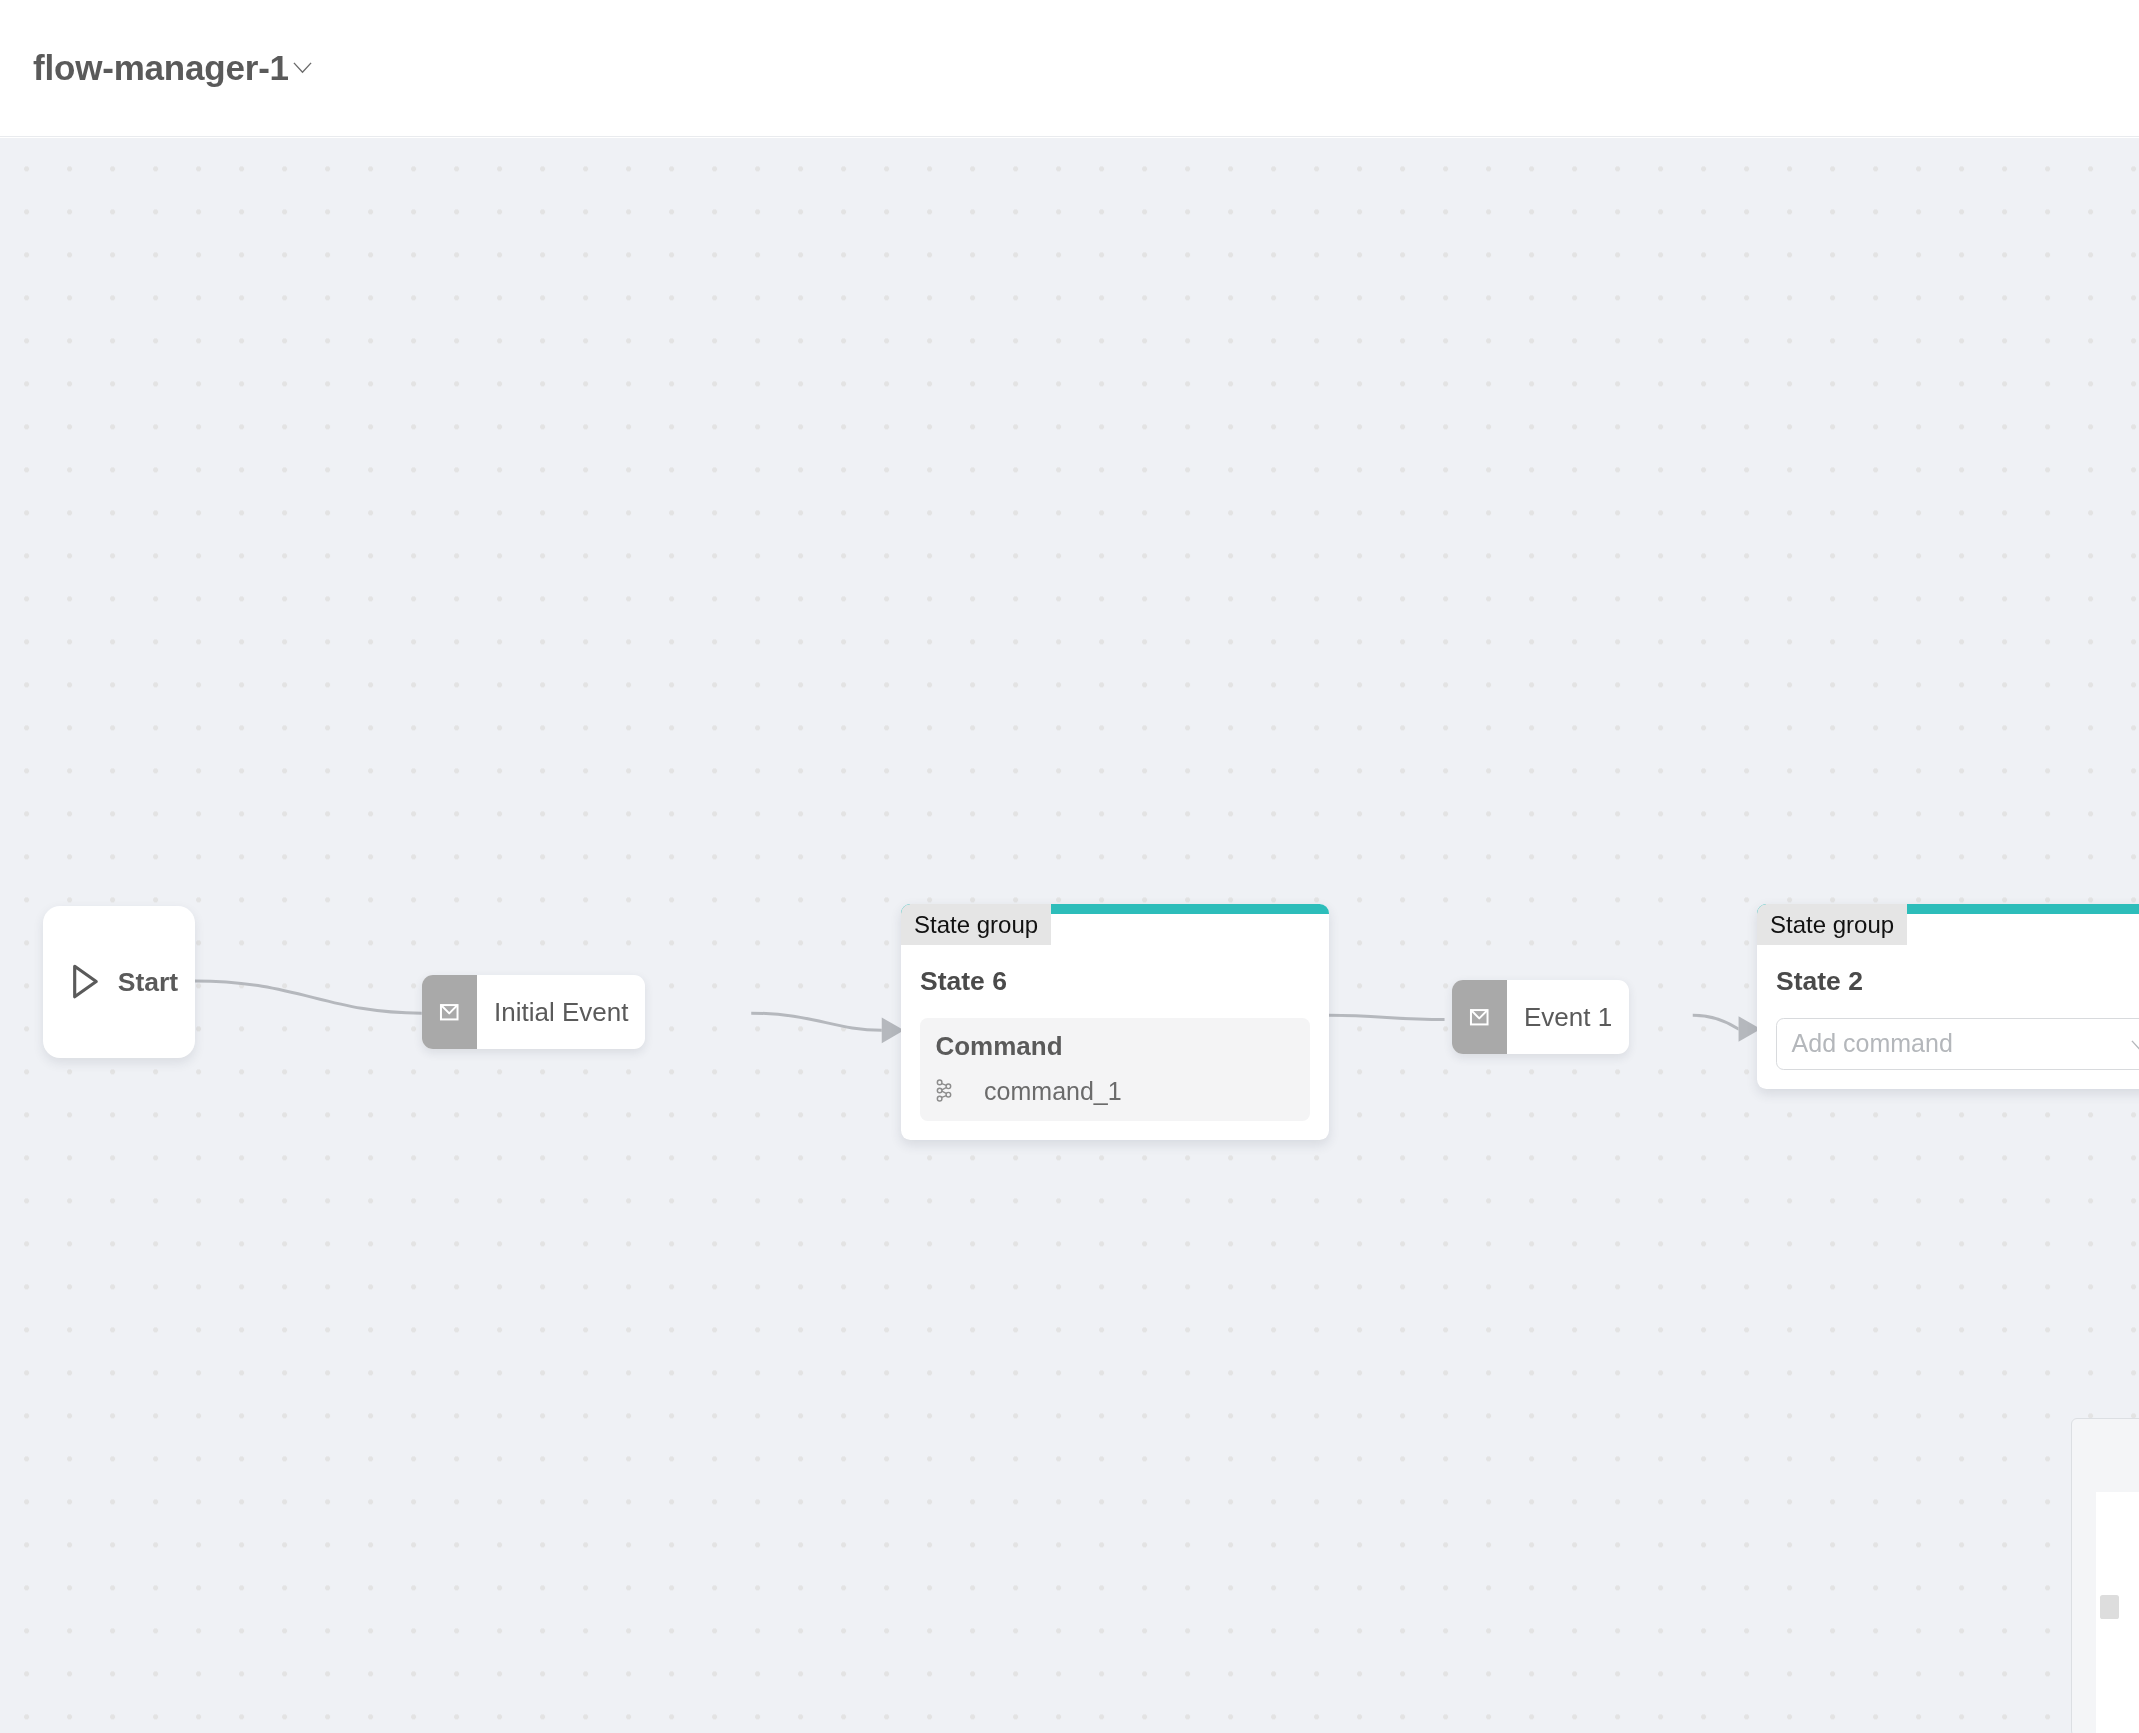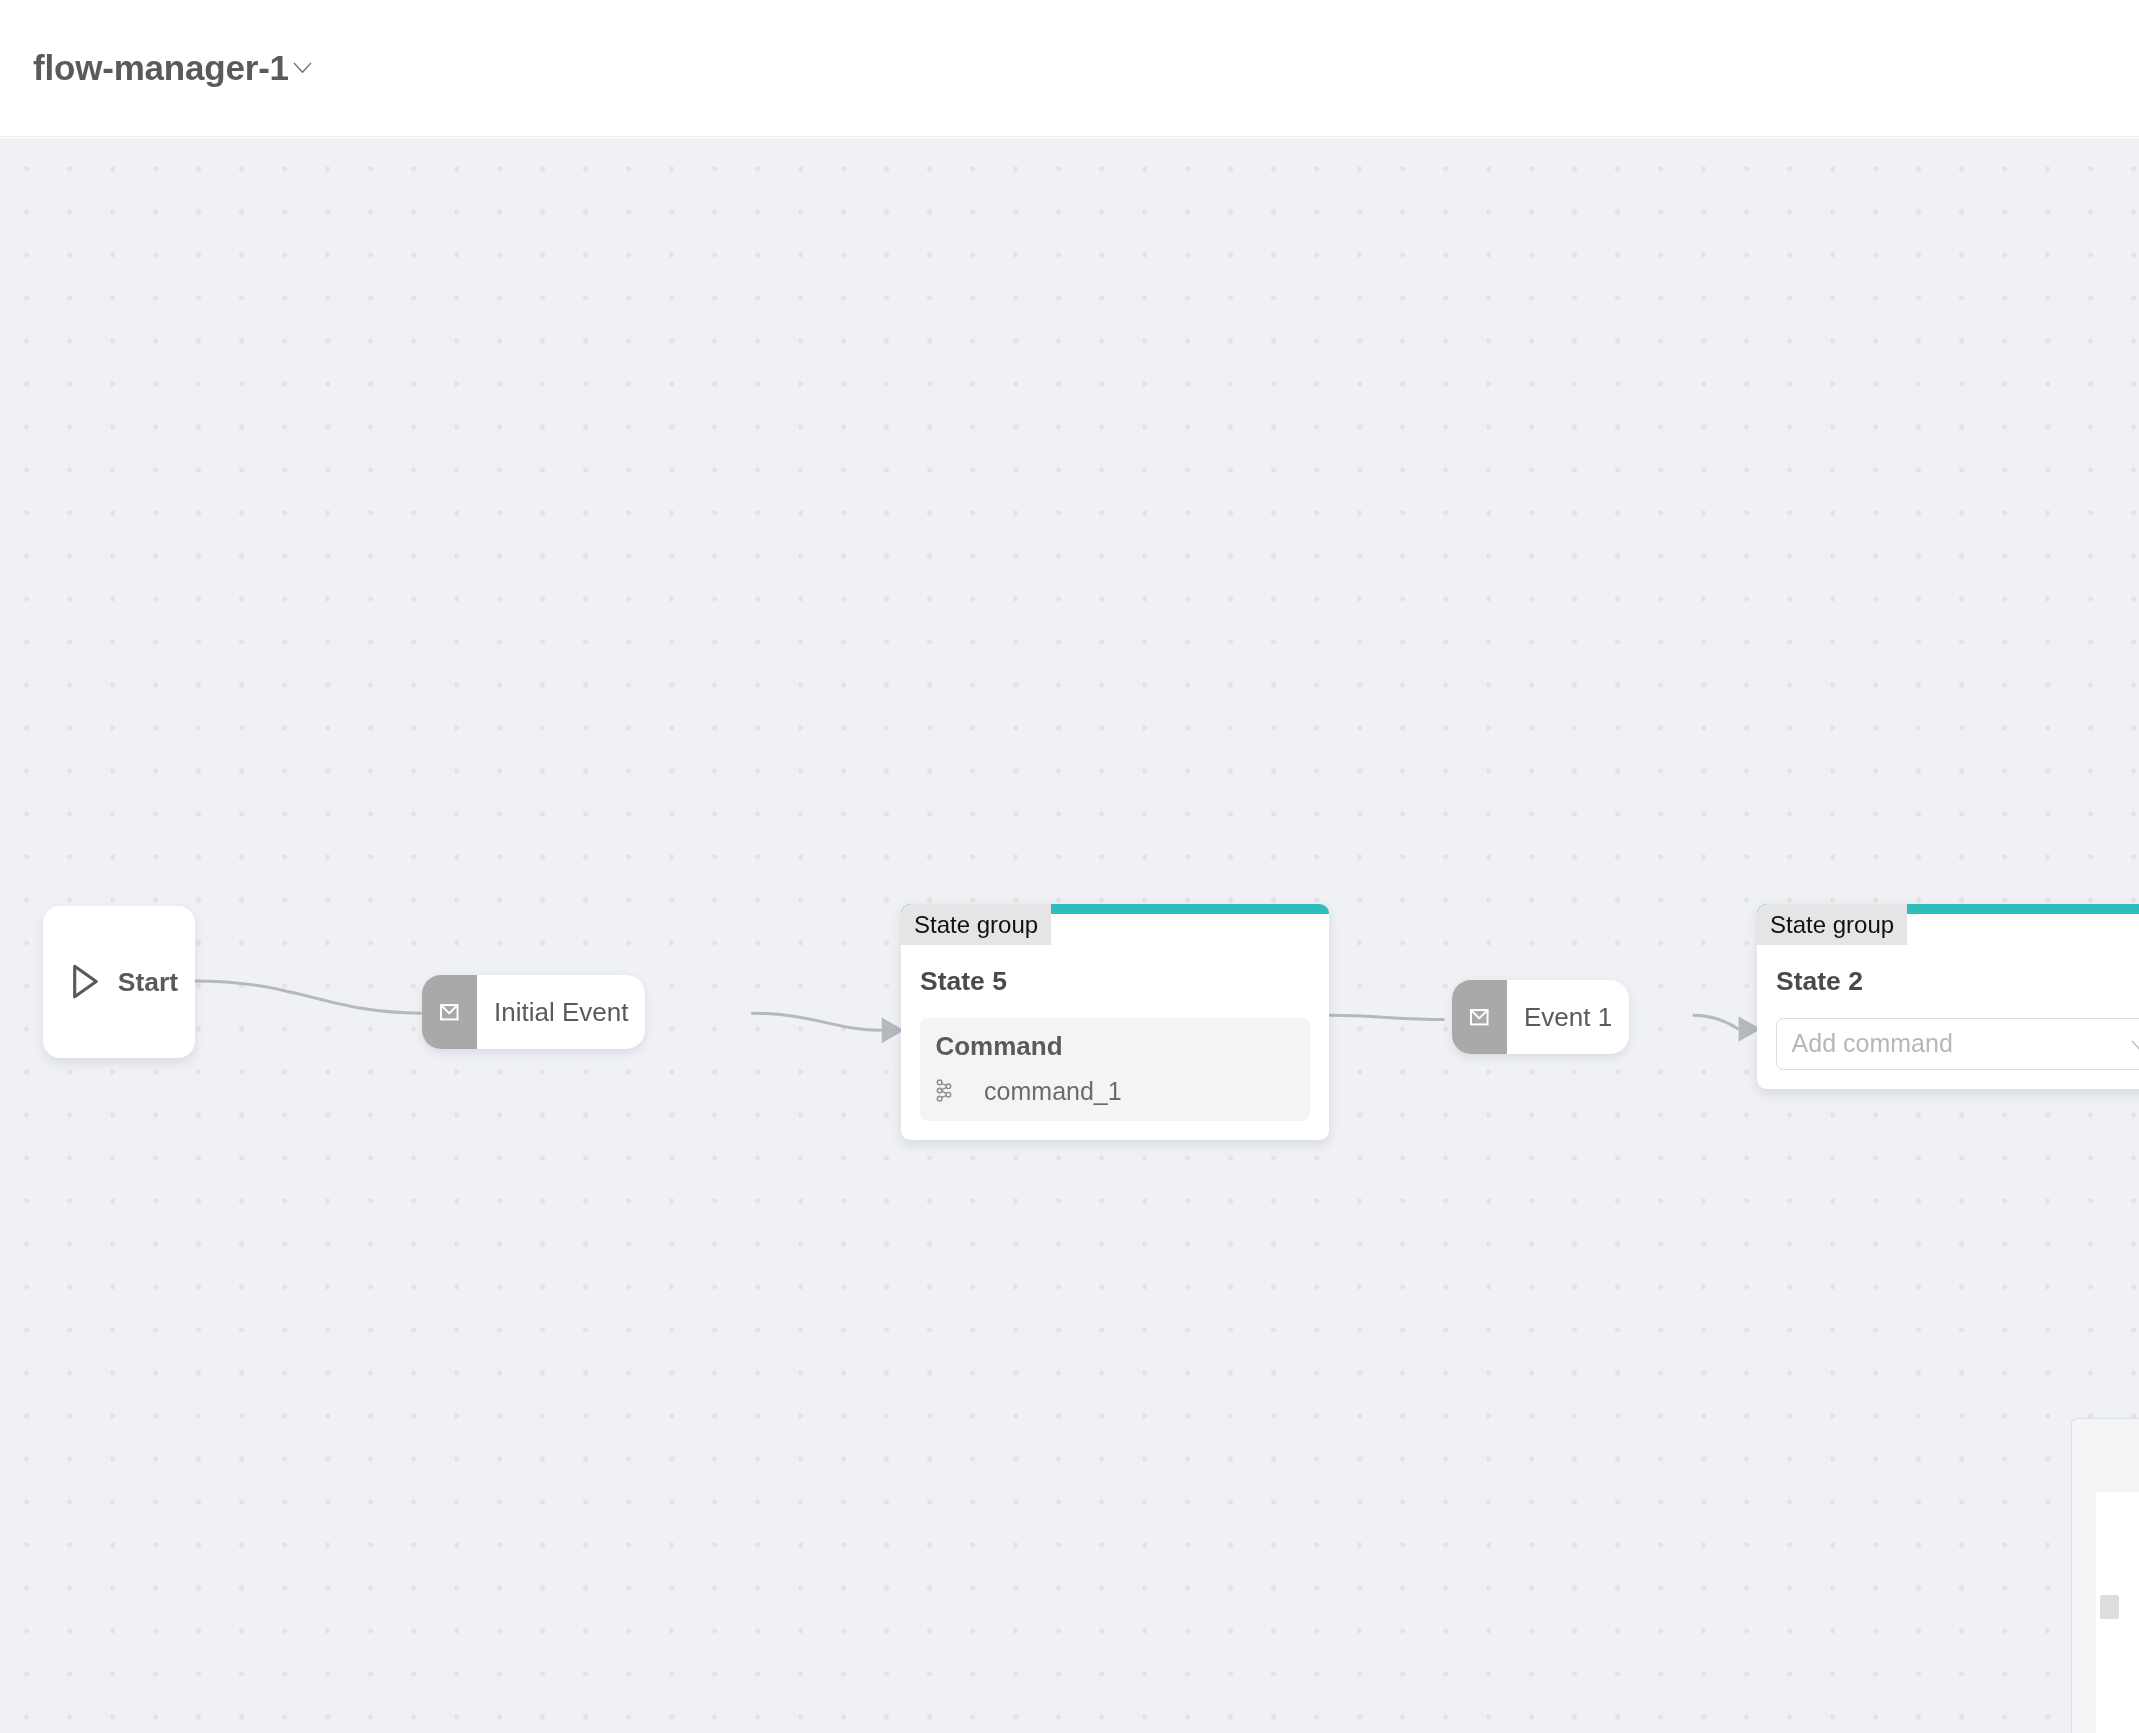--- a/index.html
+++ b/index.html
@@ -37,21 +37,21 @@
   
   .node{position:absolute;}
   .start-node{
     left:43px;top:768px;width:152px;height:152px;background:#fff;border-radius:17px;
     box-shadow:0 4.3px 11px rgba(40,50,70,0.10);display:flex;
     align-items:center;justify-content:center;gap:11px;
   }
   .start-label{font-size:26.5px;font-weight:bold;color:#5a5a5a;}
 
   .event-pill{
-    display:flex;align-items:stretch;background:#fff;border-radius:19px;overflow:hidden;
+    display:flex;align-items:stretch;background:#fff;border-radius:11px;overflow:hidden;
     box-shadow:0 3.4px 9.4px rgba(40,50,70,0.10);
   }
   .event-icon-block{width:55px;background:#a9a9a9;display:flex;align-items:center;justify-content:center;}
   .event-text{font-size:26px;color:#5a5a5a;padding:0 17px;display:flex;align-items:center;white-space:nowrap;}
   .ev1{left:422px;top:837px;height:74px;}
   .ev2{left:1452px;top:842px;height:74px;}
 
   .state-node{
     background:#fff;border-radius:9.4px;box-shadow:0 4.3px 12px rgba(40,50,70,0.12);overflow:hidden;
   }
@@ -141,21 +141,21 @@
           </svg>
       </div>
       <div class="event-text">Initial Event</div>
     </div>
 
     <div class="node state-node state1">
       <div class="sg-strip">
         <div class="sg-tab">State group</div>
       </div>
       <div class="state-body">
-        <div class="state-name">State 5</div>
+        <div class="state-name">State 6</div>
         <div class="cmd-box">
           <div class="cmd-title">Command</div>
           <div class="cmd-row">
             <span>
               <svg width="19.7" height="25" viewBox="0 0 18 24">
                 <circle cx="4" cy="4.2" r="2.2" fill="none" stroke="#8d8d8d" stroke-width="1.4"></circle>
                 <circle cx="4" cy="12" r="2.2" fill="none" stroke="#8d8d8d" stroke-width="1.4"></circle>
                 <circle cx="4" cy="19.8" r="2.2" fill="none" stroke="#8d8d8d" stroke-width="1.4"></circle>
                 <circle cx="12.4" cy="8" r="2.2" fill="none" stroke="#8d8d8d" stroke-width="1.4"></circle>
                 <circle cx="12.4" cy="16" r="2.2" fill="none" stroke="#8d8d8d" stroke-width="1.4"></circle>

